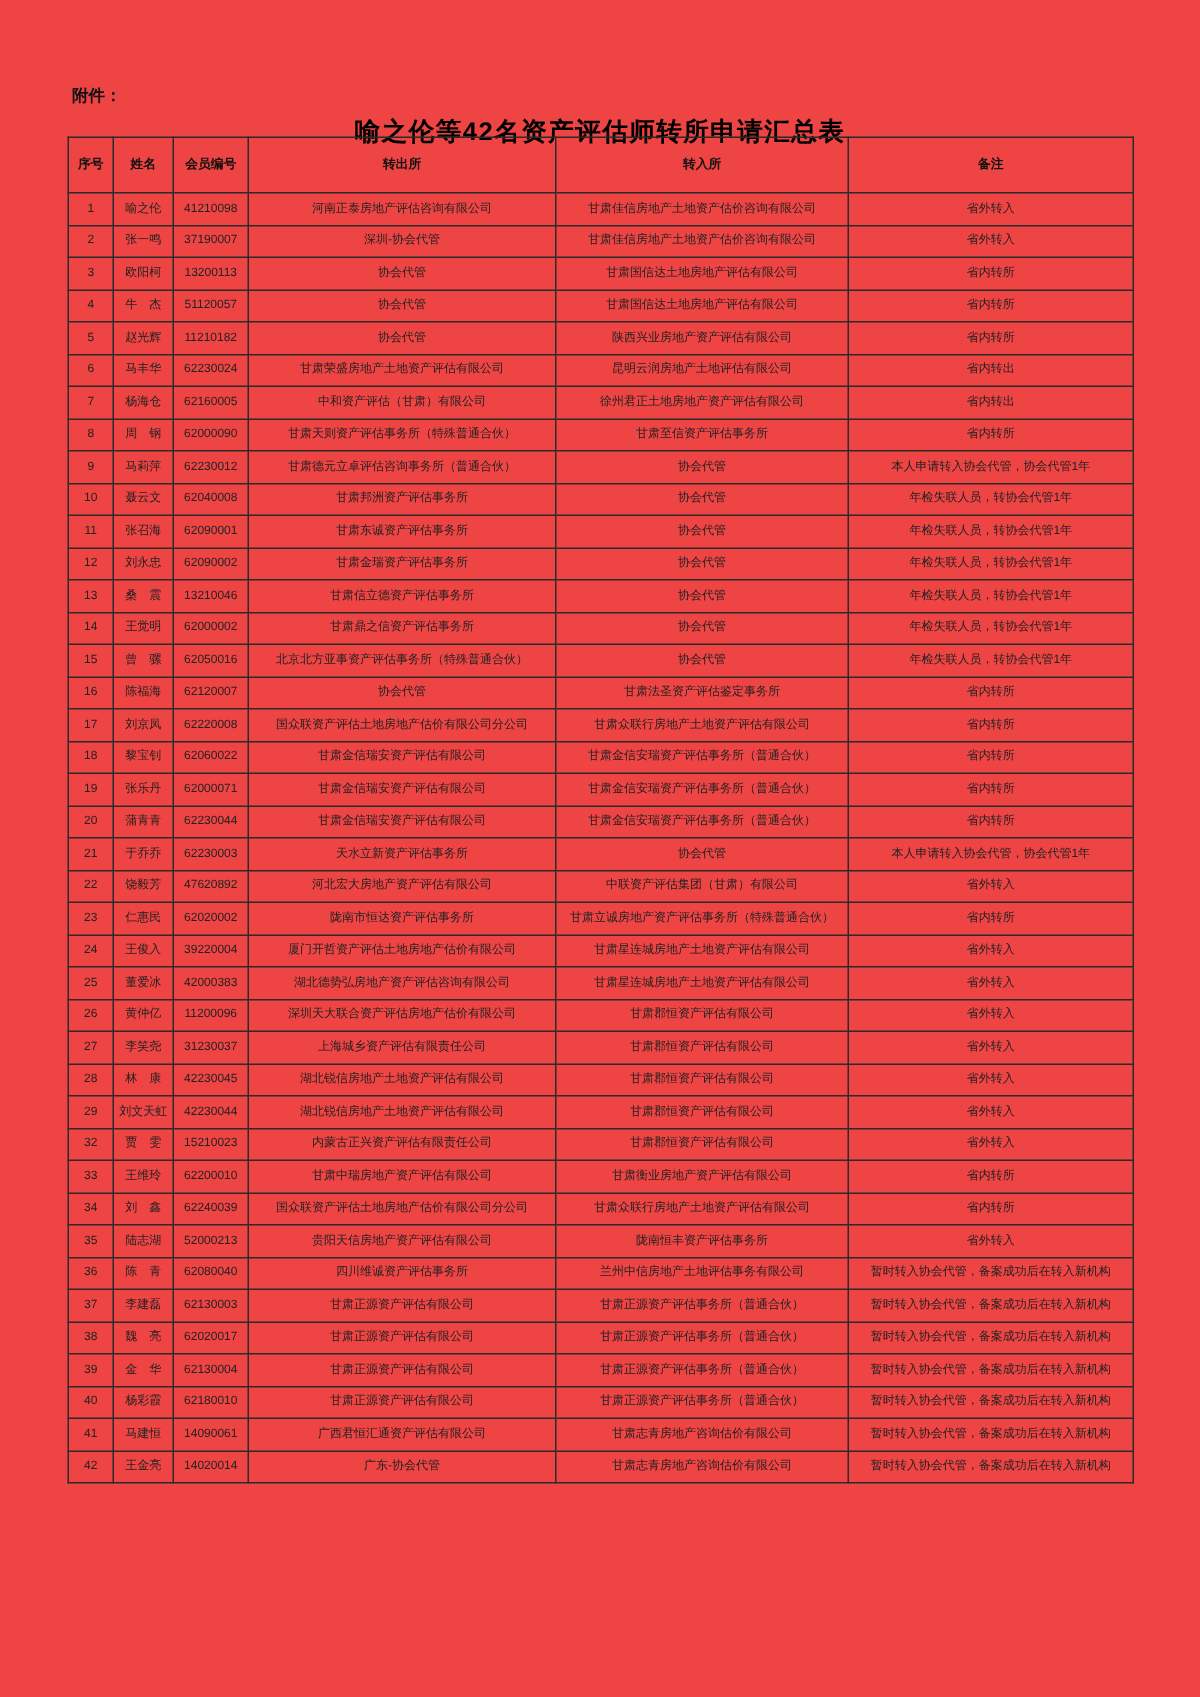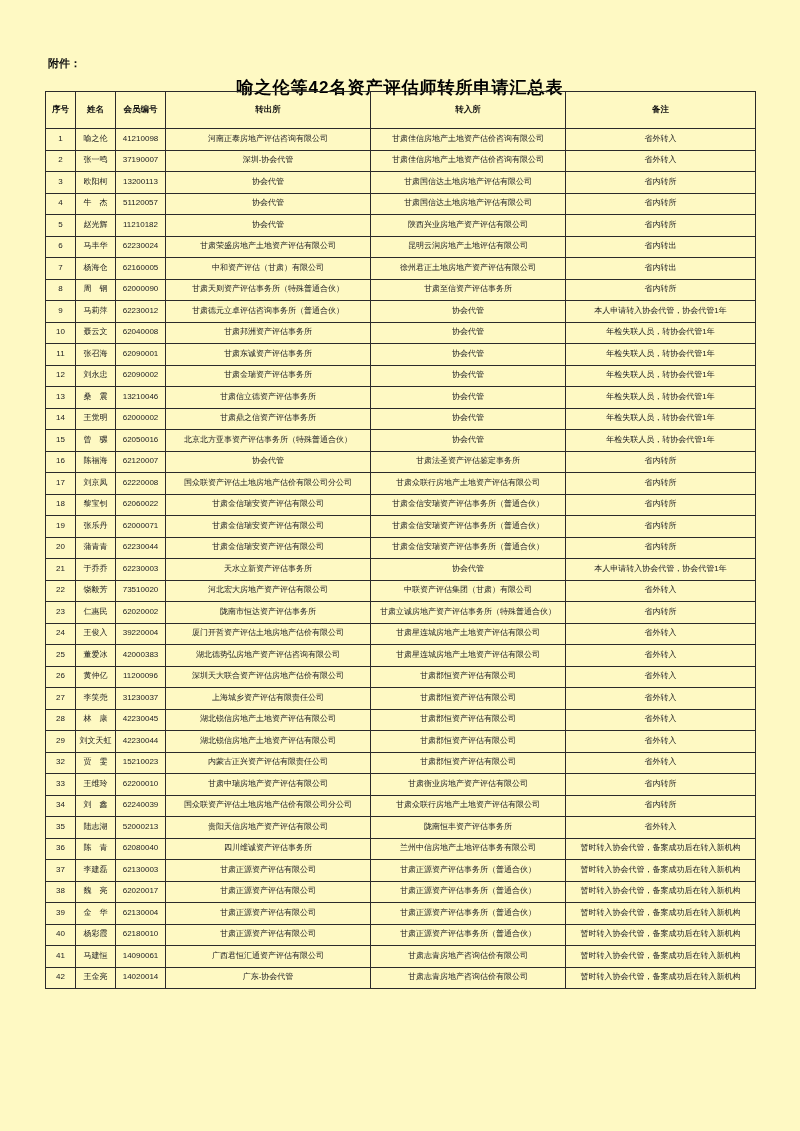--- a/index.html
+++ b/index.html
@@ -3,21 +3,21 @@
 <meta charset="utf-8">
 <style>
   html,body{margin:0;padding:0;}
   body{
     width:800px;height:1131px;
     background:#ffffff;
     font-family:"Liberation Sans","DejaVu Sans",sans-serif;
     color:#1a1a1a;
     position:relative;
   }
-  .page{position:relative;width:800px;height:1131px;background:#fef9c3;}
+  .page{position:relative;width:800px;height:1131px;background:#ef4444;}
   .attachment{
     position:absolute;left:48px;top:56px;
     font-size:11px;font-weight:bold;color:#111;
   }
   .title{
     position:absolute;left:0;top:76px;width:100%;
     text-align:center;font-size:17px;font-weight:bold;color:#000;
     letter-spacing:1px;
   }
   table.main{
@@ -237,21 +237,21 @@
           <td>21</td>
           <td>于乔乔</td>
           <td>62230003</td>
           <td>天水立新资产评估事务所</td>
           <td>协会代管</td>
           <td>本人申请转入协会代管，协会代管1年</td>
         </tr>
         <tr>
           <td>22</td>
           <td>饶毅芳</td>
-          <td>73510020</td>
+          <td>47620892</td>
           <td>河北宏大房地产资产评估有限公司</td>
           <td>中联资产评估集团（甘肃）有限公司</td>
           <td>省外转入</td>
         </tr>
         <tr>
           <td>23</td>
           <td>仁惠民</td>
           <td>62020002</td>
           <td>陇南市恒达资产评估事务所</td>
           <td>甘肃立诚房地产资产评估事务所（特殊普通合伙）</td>

